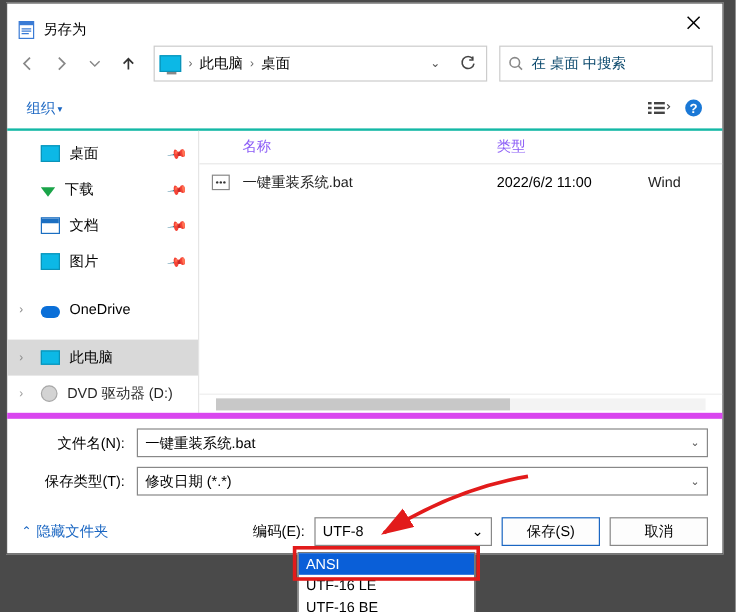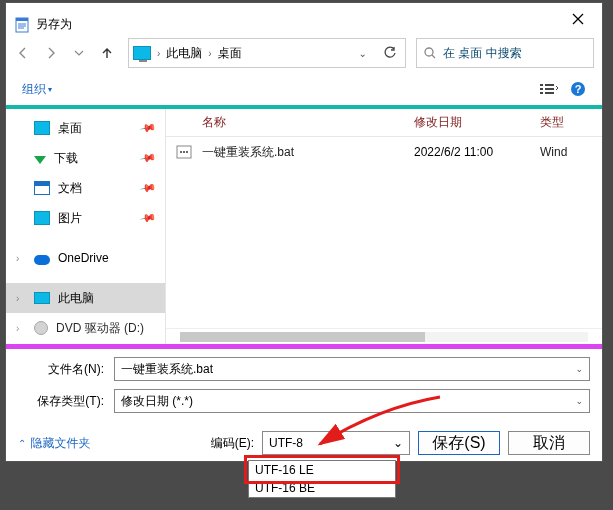--- a/index.html
+++ b/index.html
@@ -13,41 +13,41 @@
 .navbtn { width: 26px; height: 26px; display: flex; align-items: center; justify-content: center; color: #888; font-size: 14px; }
 .navbtn.enabled { color: #333; }
 .addrbar { flex: 1; height: 30px; border: 1px solid #ccc; margin-left: 6px; display: flex; align-items: center; padding: 0 4px; gap: 6px; font-size: 12px; }
 .addr-monitor { width: 18px; height: 14px; background: #0cb8e6; border: 1px solid #0a93b8; position: relative; }
 .addr-monitor::after { content:""; position:absolute; bottom:-3px; left:5px; width:8px; height:2px; background:#888; }
 .addr-sep { color: #666; font-size: 10px; }
 .addr-spacer { flex: 1; }
 .addr-drop { color: #555; font-size: 10px; padding: 0 6px; }
 .addr-refresh { width: 22px; height: 22px; display:flex; align-items:center; justify-content:center; }
 .searchbar { width: 178px; height: 30px; border: 1px solid #ccc; margin-left: 8px; display: flex; align-items: center; padding: 0 6px; gap: 6px; font-size: 12px; color: #0c4a6e; }
-.toolbar { height: 36px; border-bottom: 4px solid #14b8a6; display: flex; align-items: center; padding: 0 10px; font-size: 12px; gap: 1px; }
+.toolbar { height: 36px; border-bottom: 2px solid #14b8a6; display: flex; align-items: center; padding: 0 10px; font-size: 12px; gap: 1px; }
 .tbtn { padding: 4px 6px; color: #1a66c2; display:flex; align-items:center; gap:2px; }
 .tbtn .drop { font-size: 8px; }
 .tspace { flex: 1; }
 .ticon { width: 28px; height: 22px; display:flex; align-items:center; justify-content:center; color:#444; }
 .body { flex: 1; display: flex; min-height: 0; }
 .sidebar { width: 160px; border-right: 1px solid #e5e5e5; overflow: hidden; font-size: 12px; padding-top: 4px; }
 .sbitem { height: 30px; display:flex; align-items:center; padding-left: 28px; gap: 8px; position: relative; }
 .sbitem .chev { position:absolute; left:10px; color:#888; font-size:10px; }
 .sbitem .pin { margin-left:auto; margin-right:10px; color:#999; transform: rotate(35deg); font-size: 11px; }
 .sbitem.sel { background: #d9d9d9; }
 .icon-box { width:16px; height:14px; display:inline-block; }
 .ic-desktop { background:#0cb8e6; border:1px solid #0a93b8; }
 .ic-download { width:0; height:0; border-left:6px solid transparent; border-right:6px solid transparent; border-top:8px solid #1aa449; position:relative; top:2px; }
 .ic-doc { background:#fff; border:1px solid #1b6fc2; box-shadow: inset 0 4px 0 #1b6fc2; }
 .ic-pic { background:#0cb8e6; border:1px solid #0a93b8; position:relative; }
 .ic-cloud { width:16px; height:10px; background:#0a6fd8; border-radius:6px; position:relative; top:2px; }
 .ic-pc { width:16px; height:12px; background:#0cb8e6; border:1px solid #0a93b8; }
 .ic-dvd { width:14px; height:14px; background:#ccc; border-radius:50%; border:1px solid #999; }
 .filearea { flex: 1; display:flex; flex-direction:column; overflow:hidden; }
-.fhead { height: 28px; display:flex; align-items:center; font-size:12px; color:#7f1d1d; border-bottom: 1px solid #e8e8e8; }
+.fhead { height: 28px; display:flex; align-items:center; font-size:12px; color:#8b5cf6; border-bottom: 1px solid #e8e8e8; }
 .fh-name { padding-left: 36px; width: 248px; }
 .fh-date { width: 126px; }
 .fh-type { flex:1; }
 .frow { height: 30px; display:flex; align-items:center; font-size:12px; color:#222; }
 .fr-icon { width:36px; display:flex; justify-content:center; color:#666; }
 .fr-name { width: 212px; }
 .fr-date { width: 126px; color:#000000; }
 .fr-type { flex:1; }
 .fscrollh { height: 16px; border-top: 1px solid #eee; display:flex; align-items:center; }
 .fscrollh .track { flex:1; height:10px; background:#f3f3f3; margin:0 14px; position:relative; }
@@ -55,21 +55,21 @@
 .bottom { border-top: 5px solid #d946ef; padding: 8px 12px 6px 12px; font-size:12px; }
 .formrow { display:flex; align-items:center; margin-bottom: 8px; }
 .flabel { width: 96px; text-align: right; padding-right: 10px; }
 .finput { flex:1; height:24px; border:1px solid #888; padding:0 6px; display:flex; align-items:center; justify-content:space-between; }
 .finput .drop { font-size:9px; color:#555; }
 .actionrow { display:flex; align-items:center; margin-top: 18px; gap: 8px; }
 .hidefiles { color:#1a66c2; display:flex; align-items:center; gap:4px; }
 .elabel { margin-left: auto; }
 .encoding-wrap { width: 148px; position:relative; }
 .enc-sel { width:100%; height:24px; border:1px solid #888; padding:0 6px; display:flex; align-items:center; justify-content:space-between; font-size:12px; }
-.btn { width: 82px; height: 24px; border:1px solid #888; background:#fdfdfd; display:flex; align-items:center; justify-content:center; font-size:16px; }
+.btn { width: 82px; height: 24px; border:1px solid #888; background:#fdfdfd; display:flex; align-items:center; justify-content:center; font-size:12px; }
 .btn.primary { border-color: #1a66c2; }
 .dropdown { position:absolute; left: 248px; top: 460px; width: 148px; border:1px solid #787878; background:#fff; font-size:12px; z-index: 10; }
 .ddopt { height: 18px; padding: 0 6px; display:flex; align-items:center; }
 .ddopt.hi { background:#0a5fd8; color:#fff; }
 .redbox { position:absolute; left: 244px; top: 455px; width: 156px; height: 29px; border: 3px solid #e21b1b; pointer-events:none; z-index:11; }
 .arrow { position:absolute; left: 310px; top: 392px; width: 140px; height: 60px; z-index:12; pointer-events:none; }
 </style>
 </head>
 <body>
 
@@ -198,21 +198,20 @@
       <div class="sbitem" style="opacity:.85">
           <span class="chev">›</span>
           <span class="ic-dvd"></span>
           <span style="white-space:nowrap;overflow:hidden;text-overflow:clip;width:90px">DVD 驱动器 (D:)</span>
         </div>
     </div>
 
     <div class="filearea">
       <div class="fhead">
         <div class="fh-name">名称</div>
-        <div class="fh-date">修改日期</div>
         <div class="fh-type">类型</div>
       </div>
       <div class="frow">
         <div class="fr-icon">
             <svg width="16" height="14" viewBox="0 0 16 14">
               <rect x="1" y="1" width="14" height="12" fill="#fff" stroke="#888"></rect>
               <circle cx="5" cy="7" r="1" fill="#333"></circle>
               <circle cx="8" cy="7" r="1" fill="#333"></circle>
               <circle cx="11" cy="7" r="1" fill="#333"></circle>
             </svg>
@@ -261,20 +260,21 @@
           <span>保存(S)</span>
         </div>
       <div class="btn">
           <span>取消</span>
         </div>
     </div>
   </div>
 </div>
 
 <div class="dropdown">
+  <div class="ddopt hi">ANSI</div>
   <div class="ddopt">UTF-16 LE</div>
   <div class="ddopt">UTF-16 BE</div>
 </div>
 
 <div class="redbox"></div>
 
 <svg class="arrow" viewBox="0 0 140 60">
   <defs>
       <marker id="ah" markerWidth="10" markerHeight="10" refX="8" refY="3" orient="auto">
         <path d="M0,0 L0,6 L9,3 z" fill="#e21b1b"></path>

